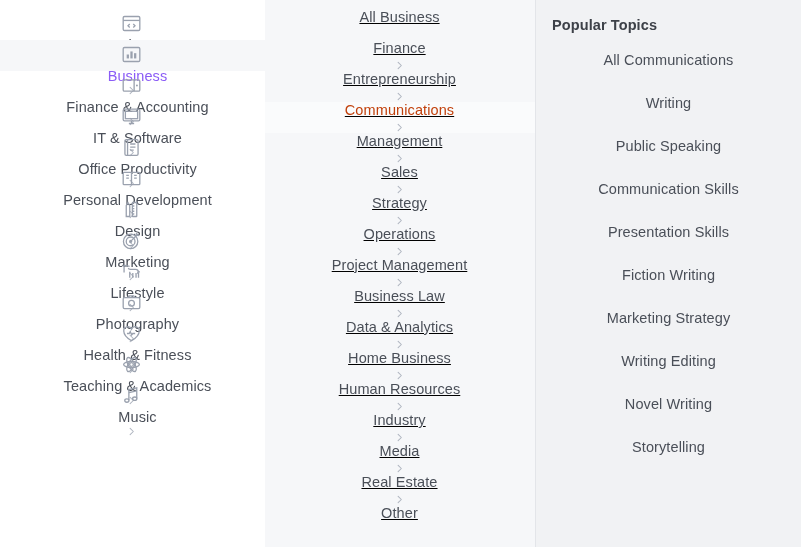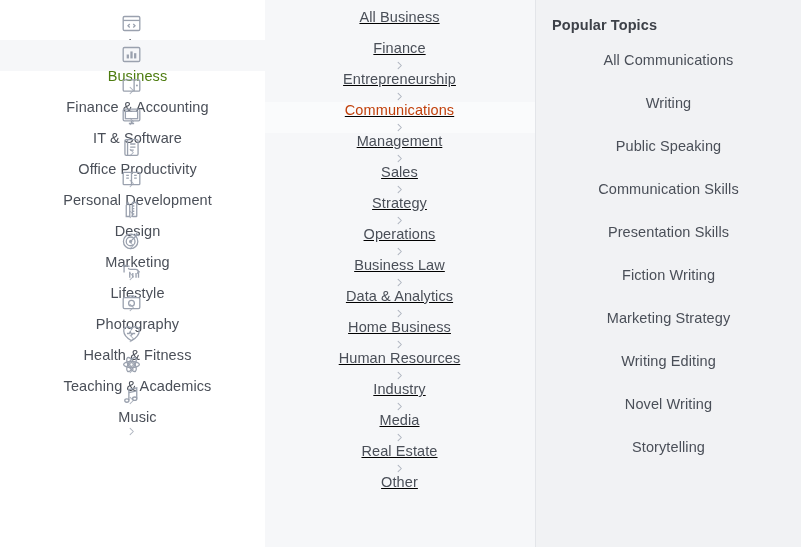--- a/index.html
+++ b/index.html
@@ -91,21 +91,21 @@
 
   .cat-label {
     flex: 1 1 auto;
     font-size: 14.5px;
     color: #4a4f58;
     padding-left: 12px;
     white-space: nowrap;
     letter-spacing: 0.1px;
   }
   .cat-row.active .cat-label {
-    color: #4d7c0f;
+    color: #8b5cf6;
     text-align: right;
   }
 
   
   .chevron {
     flex: 0 0 12px;
     width: 12px;
     height: 12px;
     color: #aeb4bf;
     display: flex;
@@ -429,20 +429,28 @@
       </div>
       <div class="row sub-row">
         <span class="sub-label">Operations</span>
         <span class="chevron">
           <svg width="11" height="11" viewBox="0 0 24 24" fill="none" stroke="currentColor" stroke-width="2.2" stroke-linecap="round" stroke-linejoin="round">
             <polyline points="9 5 16 12 9 19"></polyline>
           </svg>
         </span>
       </div>
       <div class="row sub-row">
+        <span class="sub-label">Project Management</span>
+        <span class="chevron">
+          <svg width="11" height="11" viewBox="0 0 24 24" fill="none" stroke="currentColor" stroke-width="2.2" stroke-linecap="round" stroke-linejoin="round">
+            <polyline points="9 5 16 12 9 19"></polyline>
+          </svg>
+        </span>
+      </div>
+      <div class="row sub-row">
         <span class="sub-label">Business Law</span>
         <span class="chevron">
           <svg width="11" height="11" viewBox="0 0 24 24" fill="none" stroke="currentColor" stroke-width="2.2" stroke-linecap="round" stroke-linejoin="round">
             <polyline points="9 5 16 12 9 19"></polyline>
           </svg>
         </span>
       </div>
       <div class="row sub-row">
         <span class="sub-label">Data &amp; Analytics</span>
         <span class="chevron">

